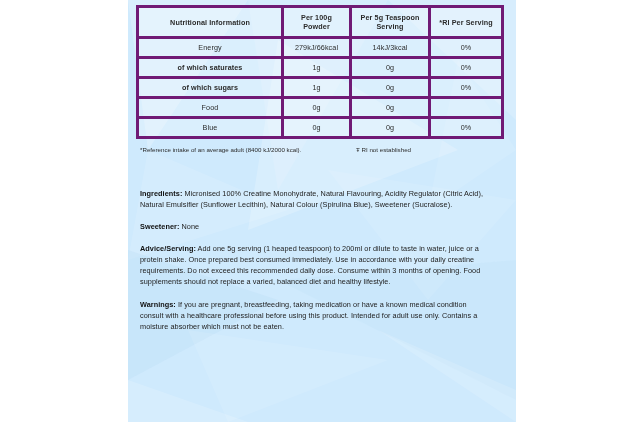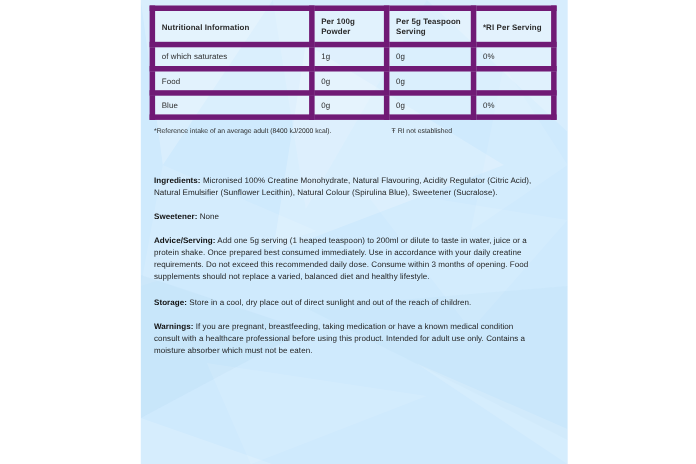--- a/index.html
+++ b/index.html
@@ -48,44 +48,46 @@
 
   
   table.nutri {
     border-collapse: collapse;
     width: 365px;
     margin-left: 4px;
     table-layout: fixed;
     background: transparent;
   }
   table.nutri td {
-    border: 5px solid #701a75;
+    border: 3px solid #701a75;
     padding: 4px 6px;
     font-size: 7.2px;
     color: #2b2b2b;
     vertical-align: middle;
     background: rgba(255,255,255,0.24);
     line-height: 1.25;
     letter-spacing: 0.1px;
+    text-align: center;
   }
   tr.head td {
     padding-top: 5px;
     padding-bottom: 5px;
     font-weight: bold;
     font-size: 7.2px;
     background: rgba(255,255,255,0.30);
   }
   td.title-cell {
     font-size: 13.2px;
     font-weight: bold;
     color: #111111;
     letter-spacing: -0.2px;
   }
   td.indent {
     padding-left: 14px;
+    font-weight: bold;
   }
   .c1 { width: 145px; }
   .c2 { width: 68px; }
   .c3 { width: 79px; }
   .c4 { width: 73px; }
 
   
   .footnotes {
     margin: 7px 0 0 8px;
     width: 370px;
@@ -142,21 +144,33 @@
         </colgroup>
         <tbody>
           <tr class="head">
             <td class="title-cell">Nutritional Information</td>
             <td>Per 100g Powder</td>
             <td>Per 5g Teaspoon Serving</td>
             <td>*RI Per Serving</td>
           </tr>
 
           <tr>
+            <td>Energy</td>
+            <td>279kJ/66kcal</td>
+            <td>14kJ/3kcal</td>
+            <td>0%</td>
+          </tr>
+          <tr>
             <td class="indent">of which saturates</td>
+            <td>1g</td>
+            <td>0g</td>
+            <td>0%</td>
+          </tr>
+          <tr>
+            <td class="indent">of which sugars</td>
             <td>1g</td>
             <td>0g</td>
             <td>0%</td>
           </tr>
           <tr>
             <td>Food</td>
             <td>0g</td>
             <td>0g</td>
             <td></td>
           </tr>
@@ -179,23 +193,20 @@
       </div>
 
       <div class="copy block">
         <b>Sweetener:</b><span> None</span>
       </div>
 
       <div class="copy block">
         <b>Advice/Serving:</b><span> Add one 5g serving (1 heaped teaspoon) to 200ml or dilute to taste in water, juice or a protein shake. Once prepared best consumed immediately. Use in accordance with your daily creatine requirements. Do not exceed this recommended daily dose. Consume within 3 months of opening. Food supplements should not replace a varied, balanced diet and healthy lifestyle.</span>
       </div>
 
-      <div class="copy block">
-        <b>Storage:</b><span> Store in a cool, dry place out of direct sunlight and out of the reach of children.</span>
-      </div>
 
       <div class="copy block">
         <b>Warnings:</b><span> If you are pregnant, breastfeeding, taking medication or have a known medical condition consult with a healthcare professional before using this product. Intended for adult use only. Contains a moisture absorber which must not be eaten.</span>
       </div>
 
     </div>
   </div>
 </div>
 
 </body></html>

